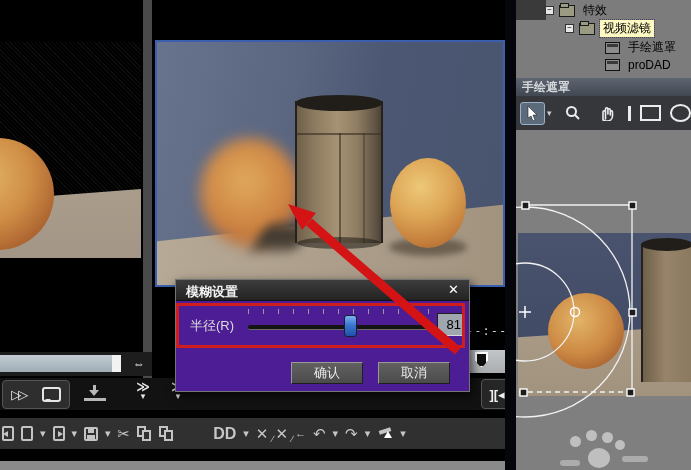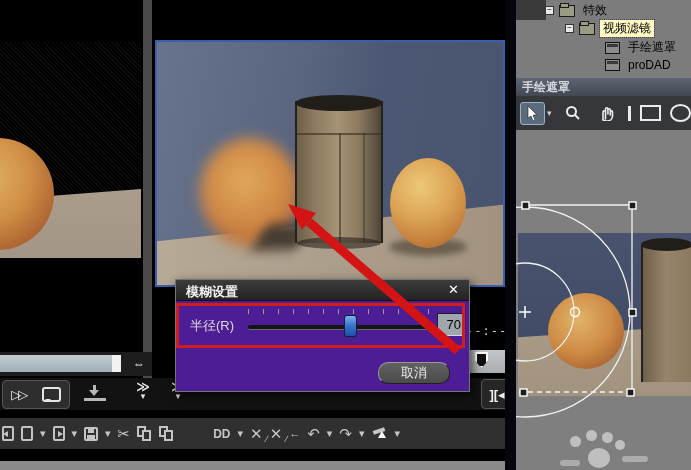--- a/index.html
+++ b/index.html
@@ -84,21 +84,21 @@
   .tb-glyph.small{font-size:11px;}
   .i-doc{width:12px;height:15px;border:2px solid #c4c4c4;border-radius:2px;box-sizing:border-box;position:relative;background:#303030;}
   .i-doc.arrowed::after{content:"";position:absolute;left:-4px;top:3px;border:3px solid transparent;border-right:5px solid #c4c4c4;}
   .i-doc.openarrow::after{content:"";position:absolute;right:-3px;top:3px;border:3px solid transparent;border-left:5px solid #c4c4c4;}
   .i-floppy{width:14px;height:14px;border:2px solid #c4c4c4;border-radius:2px;box-sizing:border-box;position:relative;}
   .i-floppy::before{content:"";position:absolute;left:2px;top:0;width:6px;height:4px;background:#c4c4c4;}
   .i-floppy::after{content:"";position:absolute;left:1px;bottom:0;width:8px;height:4px;background:#c4c4c4;}
   .i-copy{width:15px;height:15px;position:relative;}
   .i-copy::before{content:"";position:absolute;left:0;top:0;width:9px;height:11px;border:2px solid #c4c4c4;box-sizing:border-box;}
   .i-copy::after{content:"";position:absolute;left:5px;top:4px;width:9px;height:11px;border:2px solid #c4c4c4;background:#303030;box-sizing:border-box;}
-  .i-dd{color:#c6c6c6;font-size:12px;font-weight:bold;letter-spacing:0;padding-left:32px;}
+  .i-dd{color:#c6c6c6;font-size:16px;font-weight:bold;letter-spacing:0;padding-left:32px;}
   .i-razor{width:16px;height:14px;position:relative;}
   .i-razor::before{content:"";position:absolute;left:2px;top:2px;width:12px;height:4px;background:#c4c4c4;transform:rotate(-18deg);}
   .i-razor::after{content:"";position:absolute;left:7px;top:0;border:4px solid transparent;border-bottom:7px solid #fff;}
   .xslash{position:relative;}
   .xslash::after{content:"∕";position:absolute;right:-5px;bottom:-3px;font-size:9px;color:#c6c6c6;}
 
   .bottom-black{left:0;top:449px;width:516px;height:12px;background:#000;}
   .bottom-gray{left:0;top:461px;width:516px;height:9px;background:#8a8a8a;}
 
   
@@ -153,21 +153,21 @@
   .slider-track{left:72px;top:45px;width:186px;height:4px;background:#141414;border-bottom:1px solid #6a6a6a;border-radius:2px;}
   .slider-thumb{left:168px;top:35px;width:13px;height:22px;border-radius:3px;
     background:linear-gradient(180deg,#7cb0f0 0%,#3c77cf 45%,#1f4fa8 100%);border:1px solid #123;box-sizing:border-box;}
   .value-box{left:261px;top:33px;width:28px;height:23px;background:#a0a6ad;border:1px solid #1e1e1e;
     border-bottom-color:#d8d8d8;border-right-color:#d8d8d8;box-sizing:border-box;
     color:#000;font-size:13px;text-align:right;line-height:21px;padding-right:3px;}
   .dlg-btn{top:82px;width:72px;height:22px;background:linear-gradient(180deg,#616161,#4b4b4b);
     border:1px solid #1e1e1e;border-top-color:#999;border-left-color:#999;box-sizing:border-box;
     color:#ebebeb;font-size:13px;text-align:center;line-height:20px;}
   .btn-confirm{left:115px;}
-  .btn-cancel{left:202px;border-radius:10px;}
+  .btn-cancel{left:202px;}
 
   
   .red-rect{left:176px;top:303px;width:289px;height:45px;border:3px solid #cf1d1d;box-sizing:border-box;z-index:60;}
   .arrow-svg{left:0;top:0;width:691px;height:470px;z-index:70;pointer-events:none;}
 </style>
 </head>
 <body>
 
 <div id="app">
 
@@ -346,21 +346,22 @@
 
   <div class="abs dialog">
     <div class="abs dlg-titlebar">
       <span class="dlg-title">模糊设置</span>
       <span class="dlg-close">✕</span>
     </div>
     <div class="abs dlg-label">半径(R)</div>
     <div class="abs slider-ticks"></div>
     <div class="abs slider-track"></div>
     <div class="abs slider-thumb"></div>
-    <div class="abs value-box">70</div>
+    <div class="abs value-box">81</div>
+    <div class="abs dlg-btn btn-confirm">确认</div>
     <div class="abs dlg-btn btn-cancel">取消</div>
   </div>
 
   <div class="abs red-rect"></div>
   <svg class="abs arrow-svg" viewBox="0 0 691 470">
     <line x1="458" y1="351" x2="309" y2="222" stroke="#d41414" stroke-width="9"></line>
     <polygon points="288,204 316,213 302,230" fill="#d41414"></polygon>
   </svg>
 
 </div>

